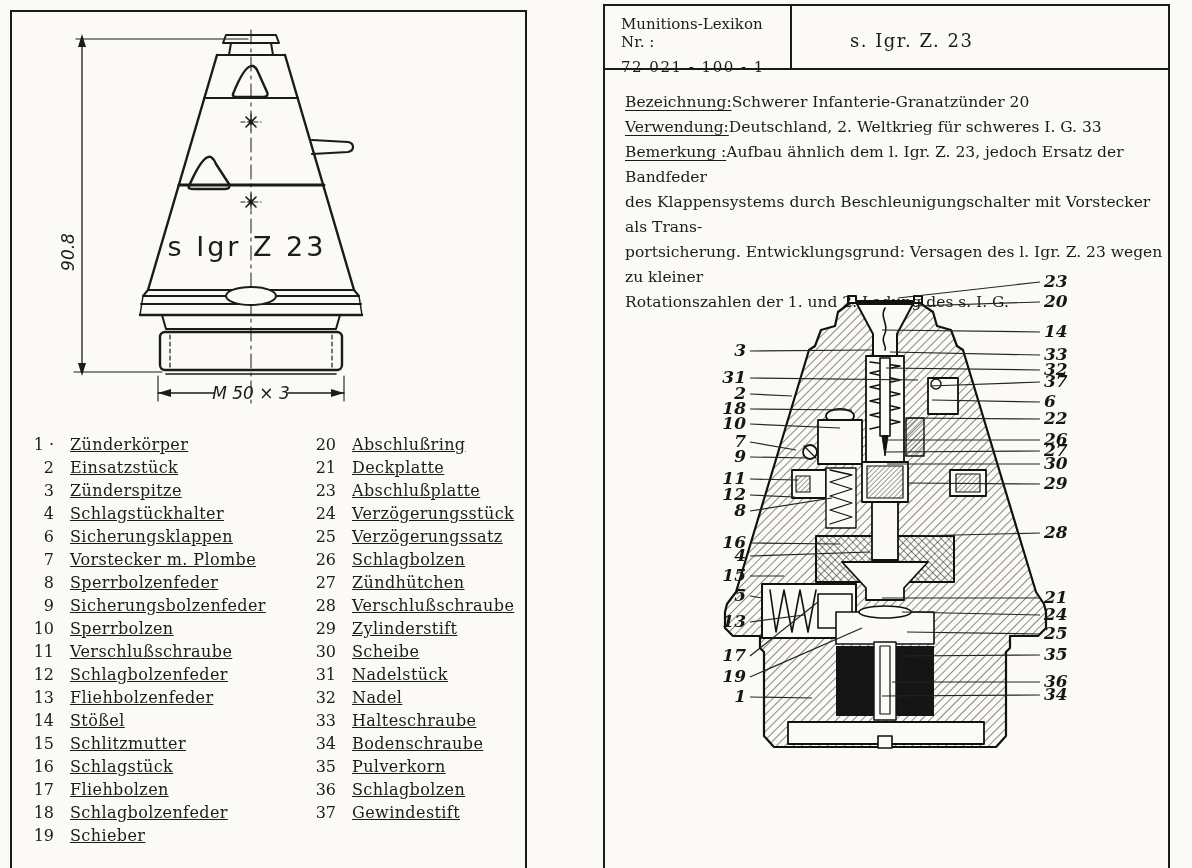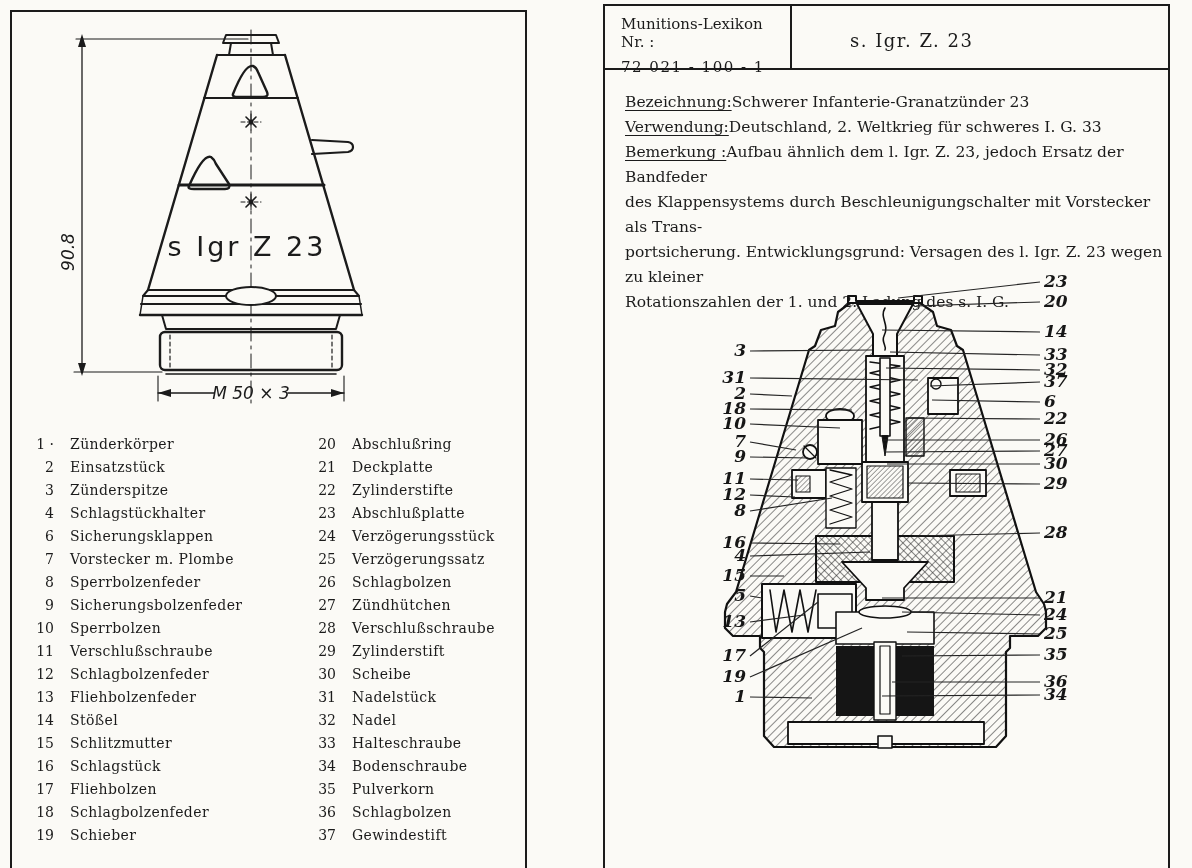--- a/index.html
+++ b/index.html
@@ -11,21 +11,21 @@
   .right-panel{left:603px;top:4px;width:567px;height:880px;}
 
   
   .fuze-svg{position:absolute;left:28px;top:12px;}
 
   
   .parts-list{position:absolute;left:0;top:421px;width:100%;}
   .pcol{position:absolute;top:0;white-space:nowrap;}
   .pcol1{left:14px;}
   .pcol2{left:296px;}
-  .prow{height:23px;line-height:23px;font-size:14px;}
+  .prow{height:23px;line-height:23px;font-size:16px;text-decoration:underline;}
   .pnum{display:inline-block;min-width:28px;text-align:right;}
   .pname{margin-left:16px;letter-spacing:.4px;}
 
   
   .header-box{position:absolute;left:0;top:0;width:100%;height:62px;border-bottom:2px solid #1b1b1b;}
   .hleft{position:absolute;left:0;top:0;width:187px;height:100%;border-right:2px solid #1b1b1b;
          box-sizing:border-box;padding:9px 0 4px 16px;font-size:15px;}
   .hnum{margin-top:7px;letter-spacing:1.5px;}
   .hright{position:absolute;left:189px;top:0;right:0;height:100%;box-sizing:border-box;
           padding:24px 0 0 56px;font-size:18px;letter-spacing:1.5px;}
@@ -134,21 +134,20 @@
           <div class="prow"><span class="pnum">14</span><span class="pname">Stößel</span></div>
           <div class="prow"><span class="pnum">15</span><span class="pname">Schlitzmutter</span></div>
           <div class="prow"><span class="pnum">16</span><span class="pname">Schlagstück</span></div>
           <div class="prow"><span class="pnum">17</span><span class="pname">Fliehbolzen</span></div>
           <div class="prow"><span class="pnum">18</span><span class="pname">Schlagbolzenfeder</span></div>
           <div class="prow"><span class="pnum">19</span><span class="pname">Schieber</span></div>
         </div>
       <div class="pcol pcol2" id="parts-col2">
           <div class="prow"><span class="pnum">20</span><span class="pname">Abschlußring</span></div>
           <div class="prow"><span class="pnum">21</span><span class="pname">Deckplatte</span></div>
-          <div class="prow"><span class="pnum">22</span><span class="pname">Zylinderstifte</span></div>
           <div class="prow"><span class="pnum">23</span><span class="pname">Abschlußplatte</span></div>
           <div class="prow"><span class="pnum">24</span><span class="pname">Verzögerungsstück</span></div>
           <div class="prow"><span class="pnum">25</span><span class="pname">Verzögerungssatz</span></div>
           <div class="prow"><span class="pnum">26</span><span class="pname">Schlagbolzen</span></div>
           <div class="prow"><span class="pnum">27</span><span class="pname">Zündhütchen</span></div>
           <div class="prow"><span class="pnum">28</span><span class="pname">Verschlußschraube</span></div>
           <div class="prow"><span class="pnum">29</span><span class="pname">Zylinderstift</span></div>
           <div class="prow"><span class="pnum">30</span><span class="pname">Scheibe</span></div>
           <div class="prow"><span class="pnum">31</span><span class="pname">Nadelstück</span></div>
           <div class="prow"><span class="pnum">32</span><span class="pname">Nadel</span></div>
@@ -165,21 +164,21 @@
 
     <div class="header-box">
       <div class="hleft">
         <div>Munitions-Lexikon Nr. :</div>
         <div class="hnum">72 021 - 100 - 1</div>
       </div>
       <div class="hright">s. Igr. Z. 23</div>
     </div>
 
     <div class="desc">
-      <p><span class="u lbl">Bezeichnung:</span><span>Schwerer Infanterie-Granatzünder 23</span></p>
+      <p><span class="u lbl">Bezeichnung:</span><span>Schwerer Infanterie-Granatzünder 20</span></p>
       <p><span class="u lbl">Verwendung:</span><span>Deutschland, 2. Weltkrieg für schweres I. G. 33</span></p>
       <p><span class="u lbl">Bemerkung :</span><span>Aufbau ähnlich dem l. Igr. Z. 23, jedoch Ersatz der Bandfeder</span></p>
       <p>des Klappensystems durch Beschleunigungschalter mit Vorstecker als Trans-</p>
       <p>portsicherung. Entwicklungsgrund: Versagen des l. Igr. Z. 23 wegen zu kleiner</p>
       <p>Rotationszahlen der 1. und 2. Ladung des s. I. G.</p>
     </div>
 
     <svg class="xsec-svg" width="470" height="492" viewBox="0 0 470 492">
       <defs>
         <pattern id="h1" width="6" height="6" patternUnits="userSpaceOnUse" patternTransform="rotate(45)">

